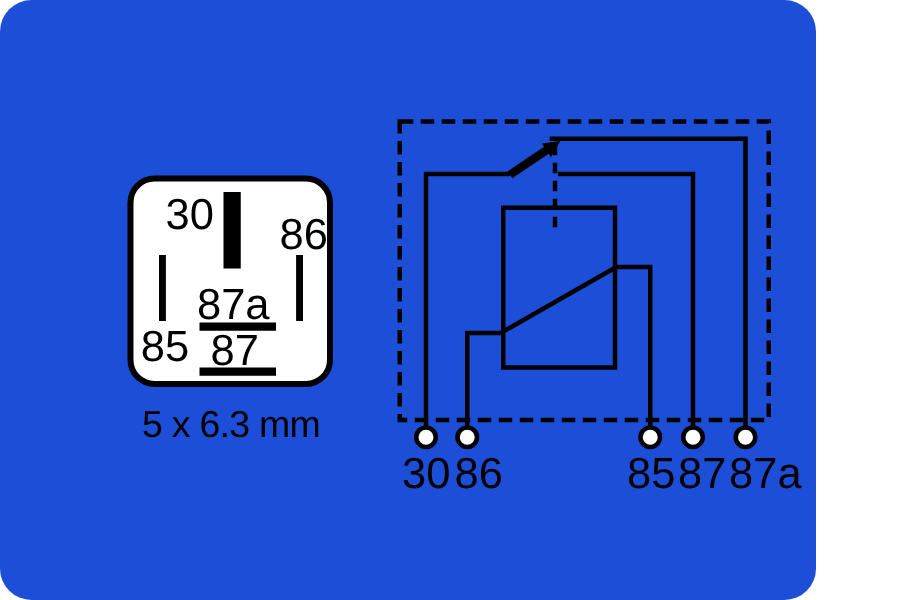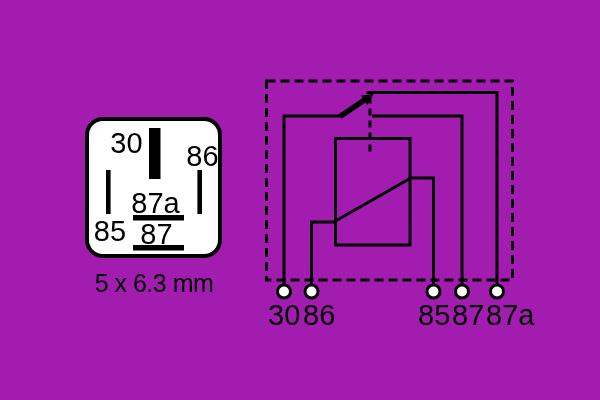--- a/index.html
+++ b/index.html
@@ -1,21 +1,22 @@
 <!DOCTYPE html>
 <html><head>
 <meta charset="utf-8">
 <style>
   html, body { margin: 0; padding: 0; background: #ffffff; }
   .stage {
     position: relative;
-    width: 600px;
+    width: 544px;
     height: 400px;
-    background: #a21caf;
+    background: #1d4ed8;
     overflow: hidden;
+    border-radius: 21px;
   }
   svg { display: block; }
   text {
     font-family: "Liberation Sans", sans-serif;
     fill: #000000;
     font-weight: 400;
   }
   .lbl      { font-size: 29px; text-anchor: middle; }
   .lbl-st   { font-size: 29px; text-anchor: start; }
   .cap      { font-size: 25px; text-anchor: middle; letter-spacing: -0.5px; }

